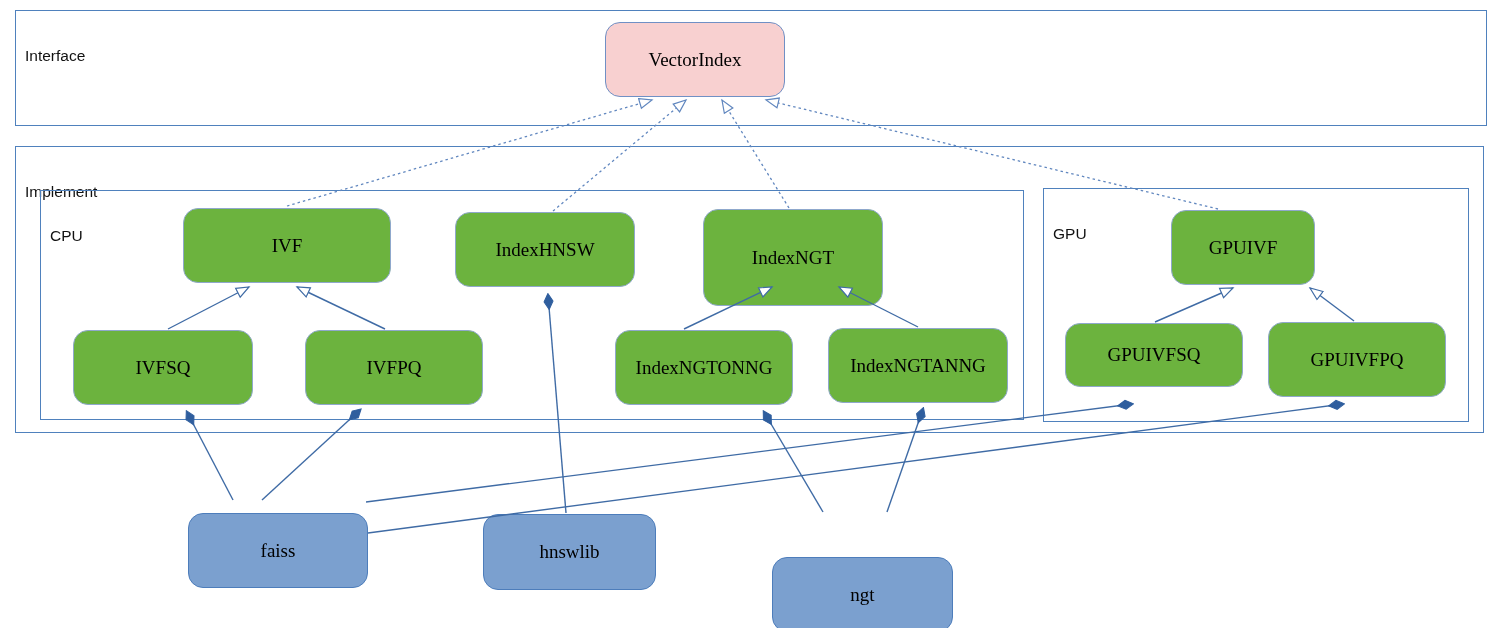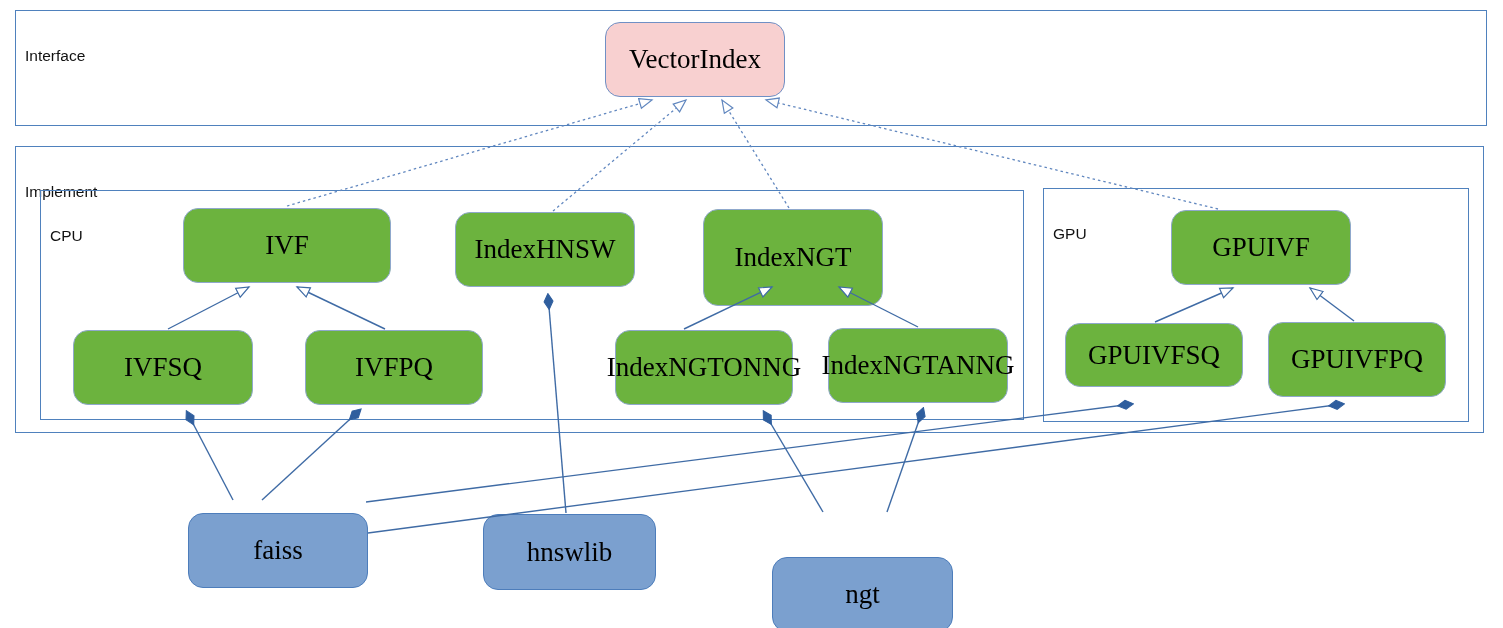--- a/index.html
+++ b/index.html
@@ -34,21 +34,21 @@
     text-decoration-color:#111111;
     text-decoration-thickness:1px;
     text-underline-offset:2px;
   }
   .node {
     position:absolute;
     box-sizing:border-box;
     border-radius:15px;
     display:flex; align-items:center; justify-content:center;
     font-family:"Liberation Serif", serif;
-    font-size:27px; color:#000000;
+    font-size:19px; color:#000000;
     z-index:2;
     text-align:center;
   }
   .node.green { background:#6cb33e; border:1.2px solid #8fa8cc; }
   .node.blue  { background:#7ba0cf; border:1.3px solid #4d7dbb; }
   .node.pink  { background:#f8d0d0; border:1.5px solid #7090c5; }
   svg.overlay {
     position:absolute; left:0; top:0; z-index:3;
     pointer-events:none;
   }
@@ -86,21 +86,21 @@
   </div>
 
   <div class="node green" style="left:455px; top:212px; width:180px; height:75px;">
     <span>IndexHNSW</span>
   </div>
 
   <div class="node green" style="left:703px; top:209px; width:180px; height:97px;">
     <span>IndexNGT</span>
   </div>
 
-  <div class="node green" style="left:1171px; top:210px; width:180px; height:75px;">
+  <div class="node green" style="left:1171px; top:210px; width:144px; height:75px;">
     <span>GPUIVF</span>
   </div>
 
   <div class="node green" style="left:73px; top:330px; width:180px; height:75px;">
     <span>IVFSQ</span>
   </div>
 
   <div class="node green" style="left:293px; top:330px; width:178px; height:75px;margin-left:12px;">
     <span>IVFPQ</span>
   </div>

